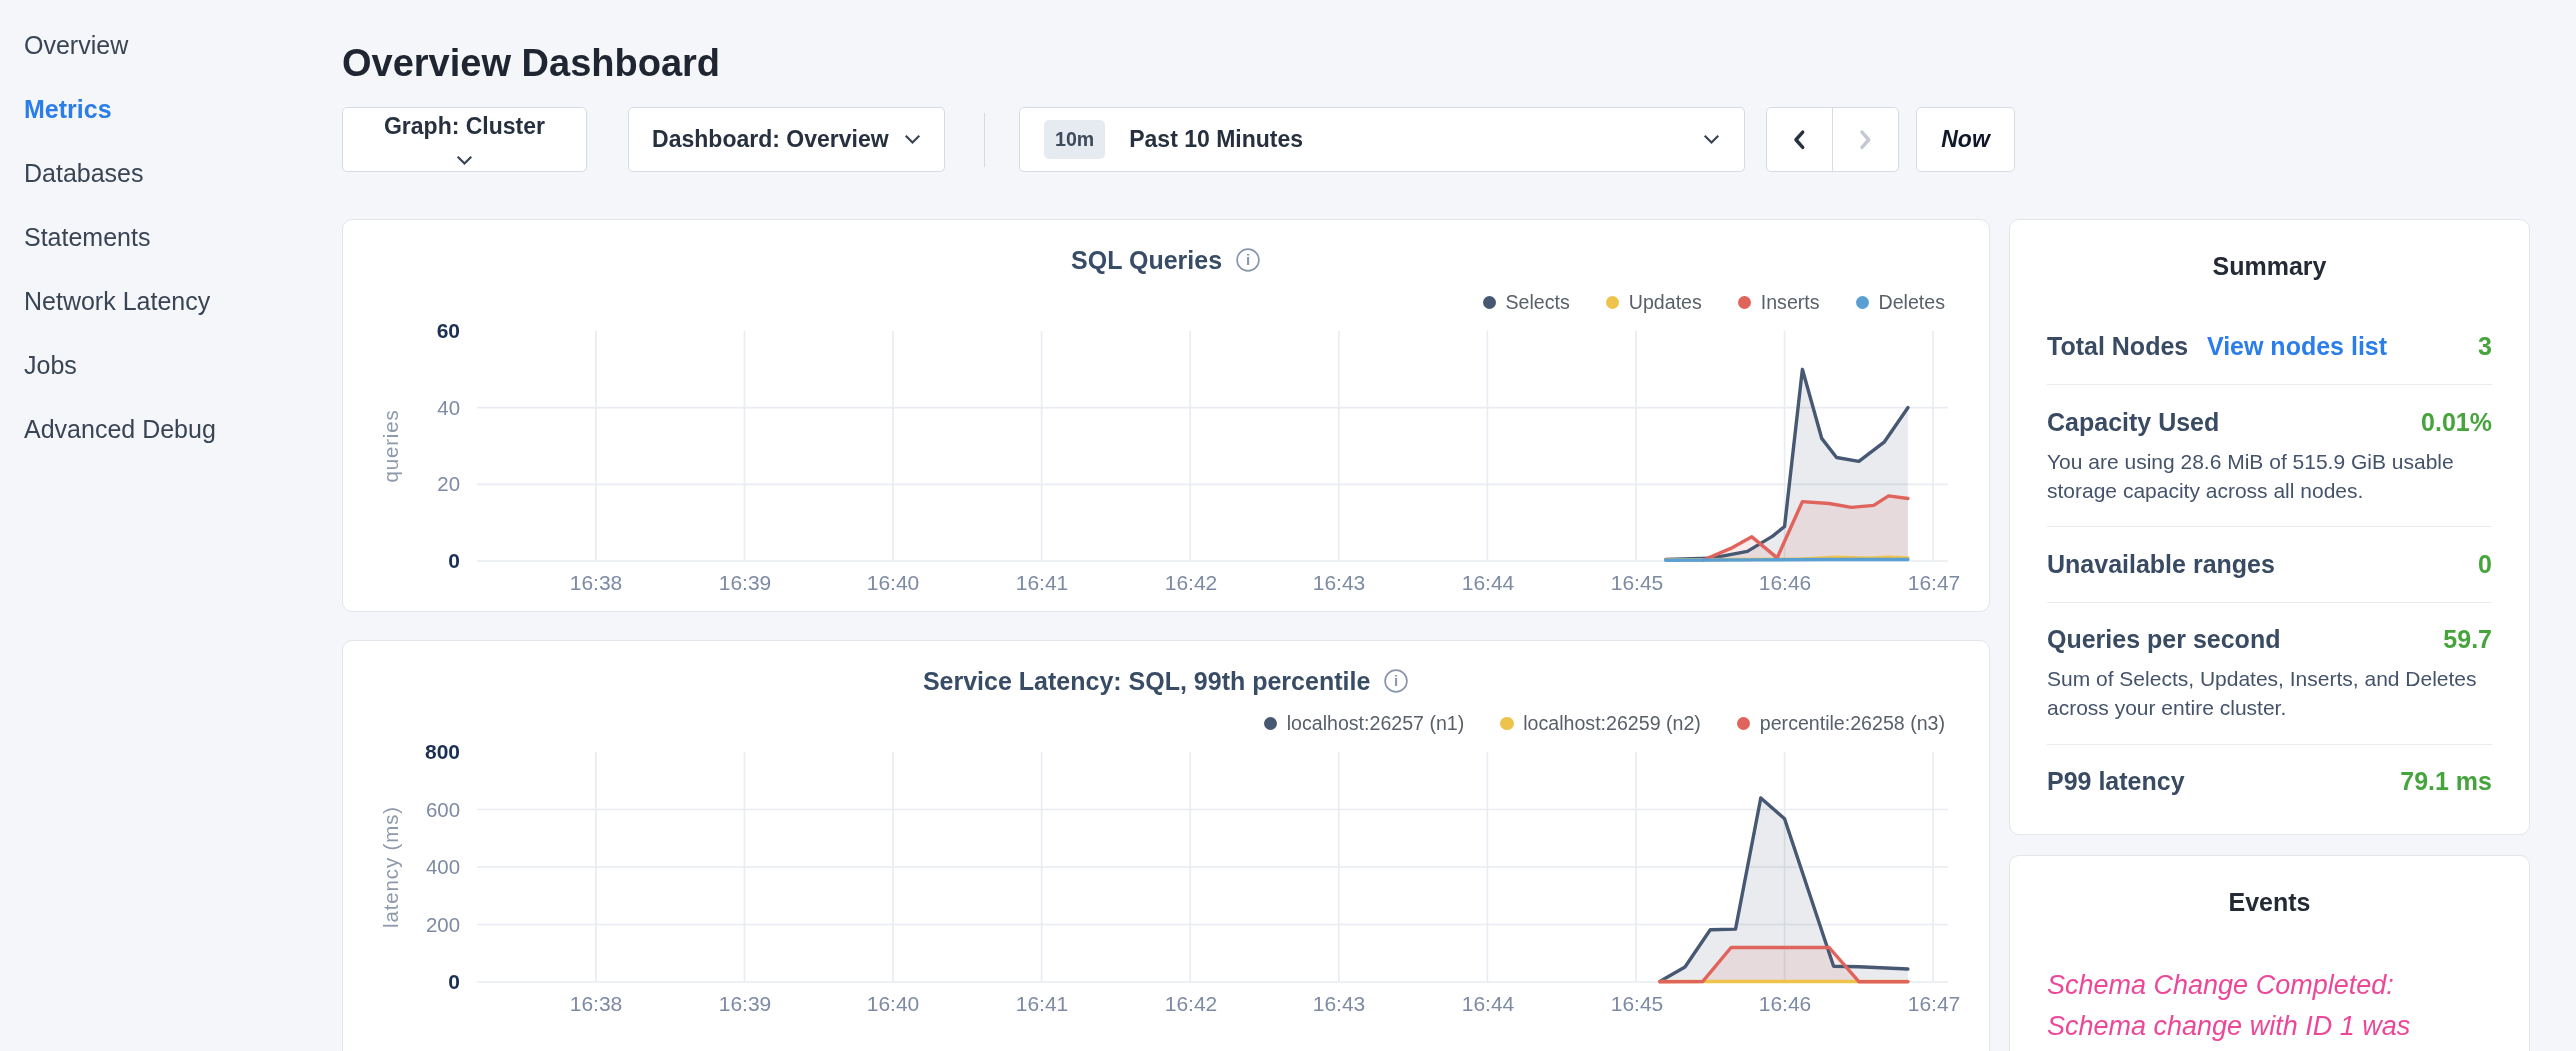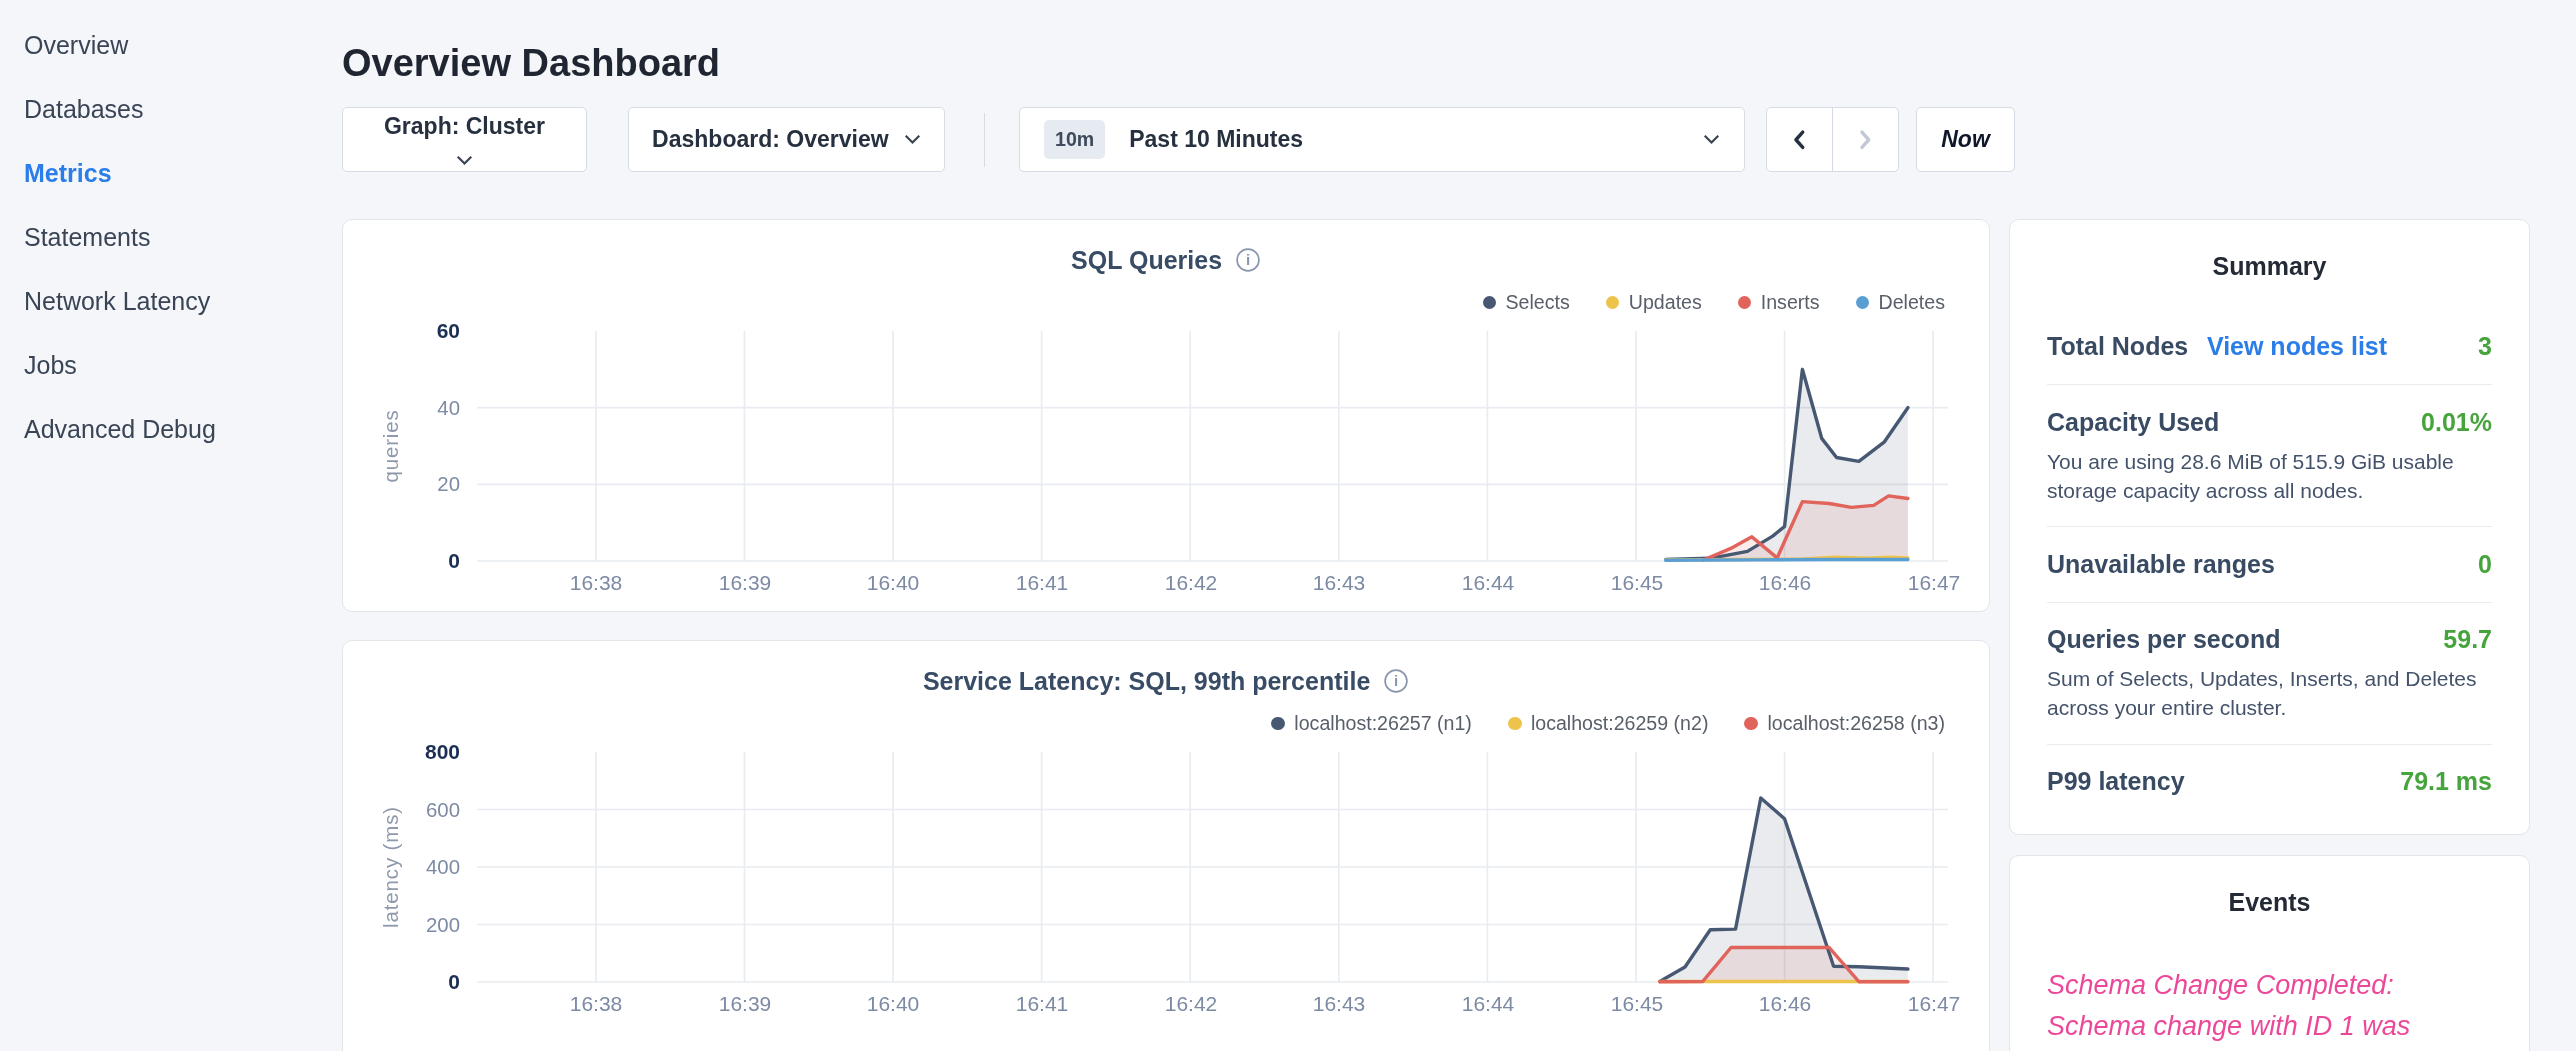--- a/index.html
+++ b/index.html
@@ -61,22 +61,22 @@
   .sum-desc{font-size:21px;line-height:1.38;color:#44536b;margin:8.5px 0 0 0;}
   .sum-divider{height:0.9px;background:#e9ebef;margin:20.4px 0;}
   .event-msg{font-size:27px;line-height:1.5;color:#ec4899;margin:0;font-style:italic;}
   .event-time{font-size:21px;color:#67758f;margin-top:6.8px;}
 </style>
 </head>
 <body>
 
 <nav class="sidebar" id="sidebar">
     <div class="nav-item">Overview</div>
+    <div class="nav-item active">Metrics</div>
     <div class="nav-item">Databases</div>
-    <div class="nav-item active">Metrics</div>
     <div class="nav-item">Statements</div>
     <div class="nav-item">Network Latency</div>
     <div class="nav-item">Jobs</div>
     <div class="nav-item">Advanced Debug</div>
   </nav>
 
 <h1 class="page-title">Overview Dashboard</h1>
 
 <div class="ctl" id="graph-sel">
   <span>Graph: Cluster</span>
@@ -195,21 +195,21 @@
       <div class="legend-item">
         <span class="legend-dot" style="background: rgb(71, 88, 114);"></span>
         <span>localhost:26257 (n1)</span>
       </div>
       <div class="legend-item">
         <span class="legend-dot" style="background: rgb(238, 195, 75);"></span>
         <span>localhost:26259 (n2)</span>
       </div>
       <div class="legend-item">
         <span class="legend-dot" style="background: rgb(224, 99, 92);"></span>
-        <span>localhost:26258 (n3)</span>
+        <span>percentile:26258 (n3)</span>
       </div>
     </div>
     <div class="ytick edge" style="top: 341px;">0</div>
     <div class="ytick" style="top: 284px;">200</div>
     <div class="ytick" style="top: 226px;">400</div>
     <div class="ytick" style="top: 169px;">600</div>
     <div class="ytick edge" style="top: 111px;">800</div>
     <div class="ylabel">latency (ms)</div>
     <div class="xtick" style="left: 253px;">16:38</div>
     <div class="xtick" style="left: 402px;">16:39</div>

